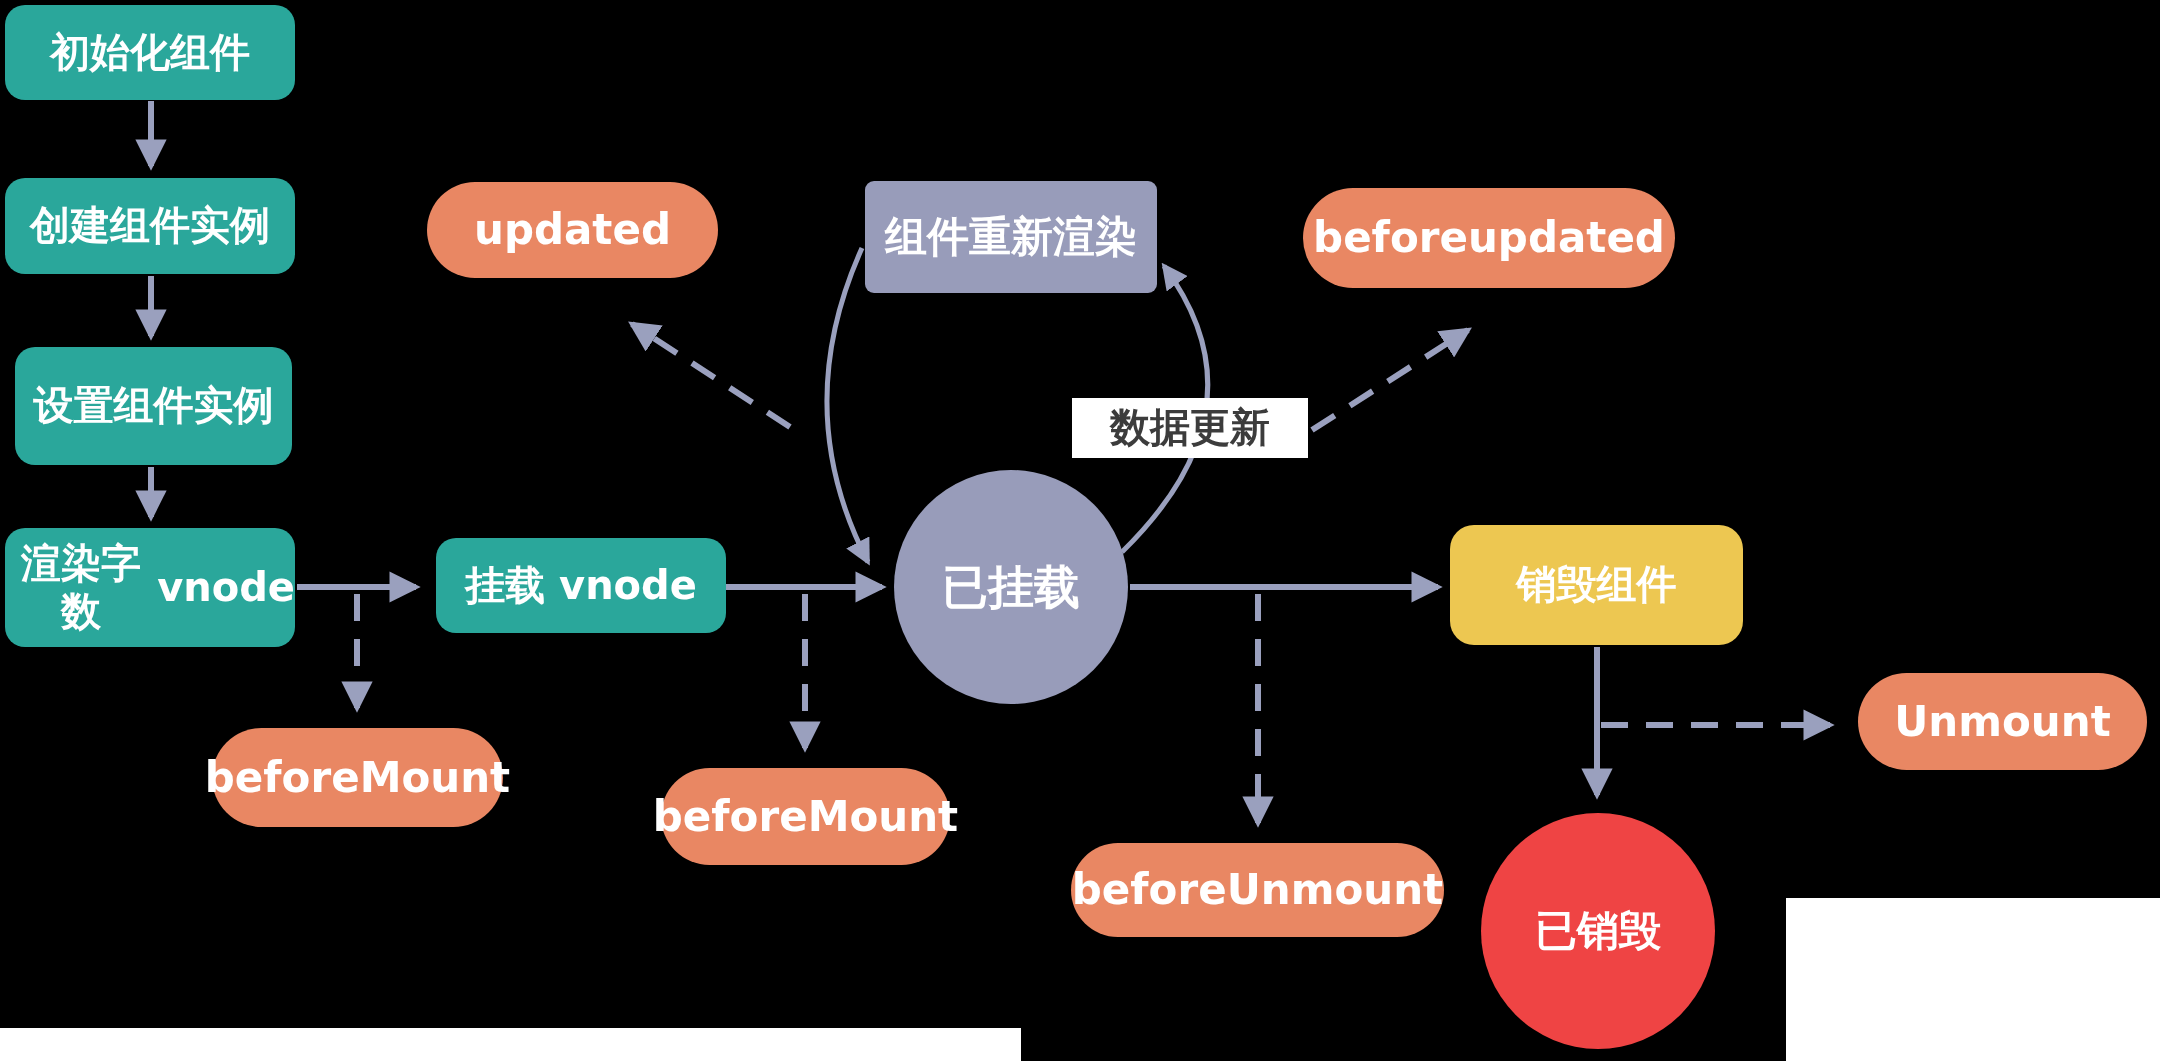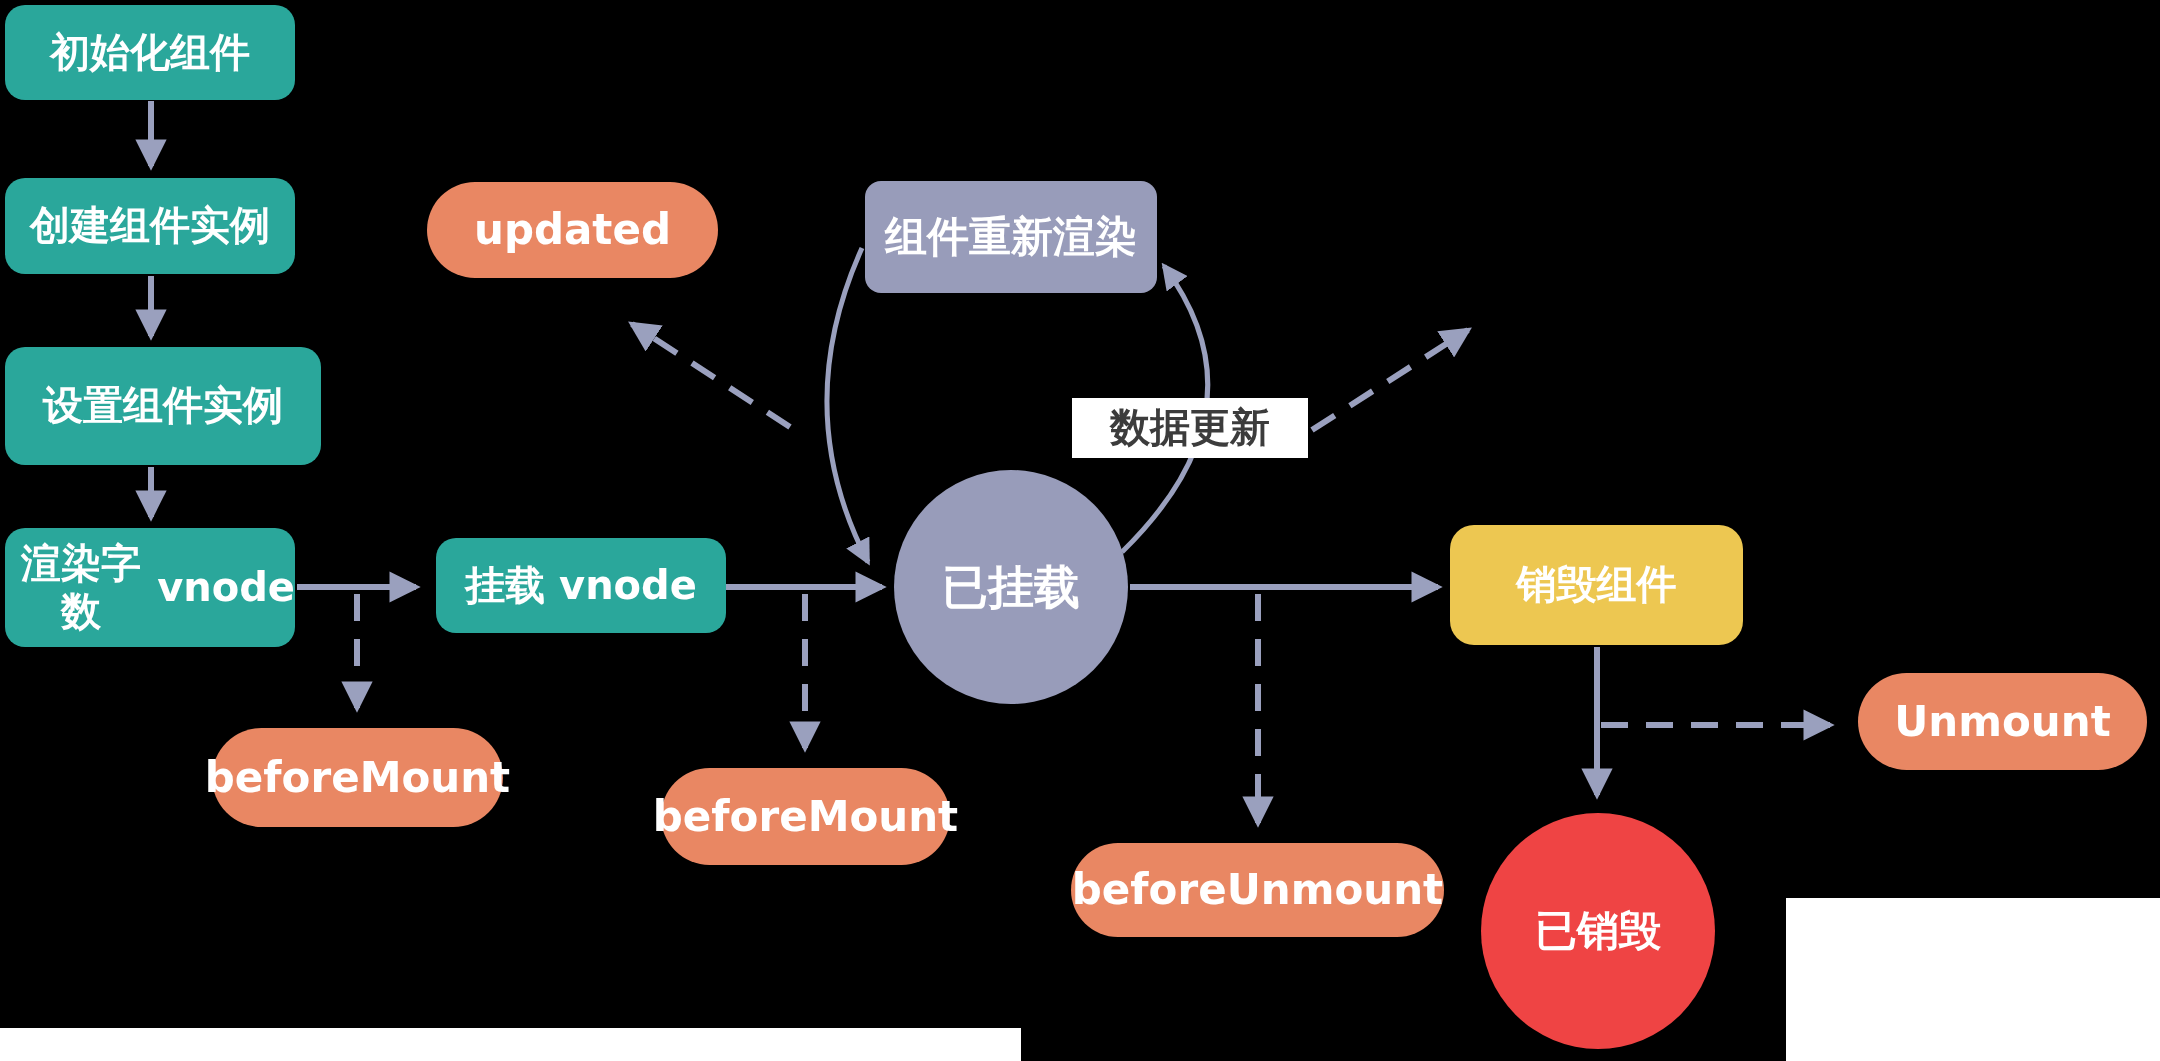--- a/index.html
+++ b/index.html
@@ -12,21 +12,21 @@
   }
   .stage *{box-sizing:border-box;}
   .edges{position:absolute;left:0;top:0;z-index:1;}
   .bgwhite{position:absolute;background:#ffffff;z-index:0;}
   .node{
     position:absolute;z-index:2;
     display:flex;align-items:center;justify-content:center;
     text-align:center;color:#ffffff;font-weight:bold;line-height:1.18;
   }
   .teal{background:#2AA79B;border-radius:20px;font-size:40px;}
-  .purple{background:#989CBA;border-radius:16px;font-size:42px;}
+  .purple{background:#989CBA;border-radius:9px;font-size:42px;}
   .yellow{background:#EDC751;border-radius:24px;font-size:40px;}
   .pill{background:#E98763;border-radius:60px;font-size:42px;}
   .circle{border-radius:50%;}
   .mounted{background:#989CBA;font-size:46px;}
   .destroyed{background:#ef4444;font-size:42px;}
   .label-white{
     background:#ffffff;color:#3C3C3C;font-size:40px;z-index:3;
   }
 </style>
 </head>
@@ -64,35 +64,36 @@
         <line x1="790" y1="427" x2="632" y2="324" marker-end="url(#ah)"></line>
         <line x1="1312" y1="430" x2="1468" y2="330" marker-end="url(#ah)"></line>
       </g>
     </g>
   </svg>
 
   <div class="node teal" style="left:5px;top:5px;width:290px;height:95px;">初始化组件</div>
 
   <div class="node teal" style="left:5px;top:178px;width:290px;height:96px;">创建组件实例</div>
 
-  <div class="node teal" style="left:5px;top:347px;width:316px;height:118px;">设置组件实例</div>
+  <div class="node teal" style="left:15px;top:347px;width:277px;height:118px;">设置组件实例</div>
 
   <div class="node teal" style="left:5px;top:528px;width:290px;height:119px;flex-direction:row;">
     <span>渲染字数</span>
     <span>vnode</span>
   </div>
 
   <div class="node teal" style="left:428px;top:538px;width:290px;height:95px;margin-left:8px;">挂载 vnode</div>
 
   <div class="node purple" style="left:865px;top:181px;width:292px;height:112px;">组件重新渲染</div>
 
   <div class="node circle mounted" style="left:894px;top:470px;width:234px;height:234px;">已挂载</div>
 
   <div class="node pill" style="left:427px;top:182px;width:291px;height:96px;">updated</div>
 
+  <div class="node pill" style="left:1303px;top:188px;width:372px;height:100px;">beforeupdated</div>
 
   <div class="node pill" style="left:212px;top:728px;width:291px;height:99px;">beforeMount</div>
 
   <div class="node pill" style="left:661px;top:768px;width:289px;height:97px;">beforeMount</div>
 
   <div class="node pill" style="left:1071px;top:843px;width:373px;height:94px;">beforeUnmount</div>
 
   <div class="node pill" style="left:1858px;top:673px;width:289px;height:97px;">Unmount</div>
 
   <div class="node yellow" style="left:1450px;top:525px;width:293px;height:120px;">销毁组件</div>

